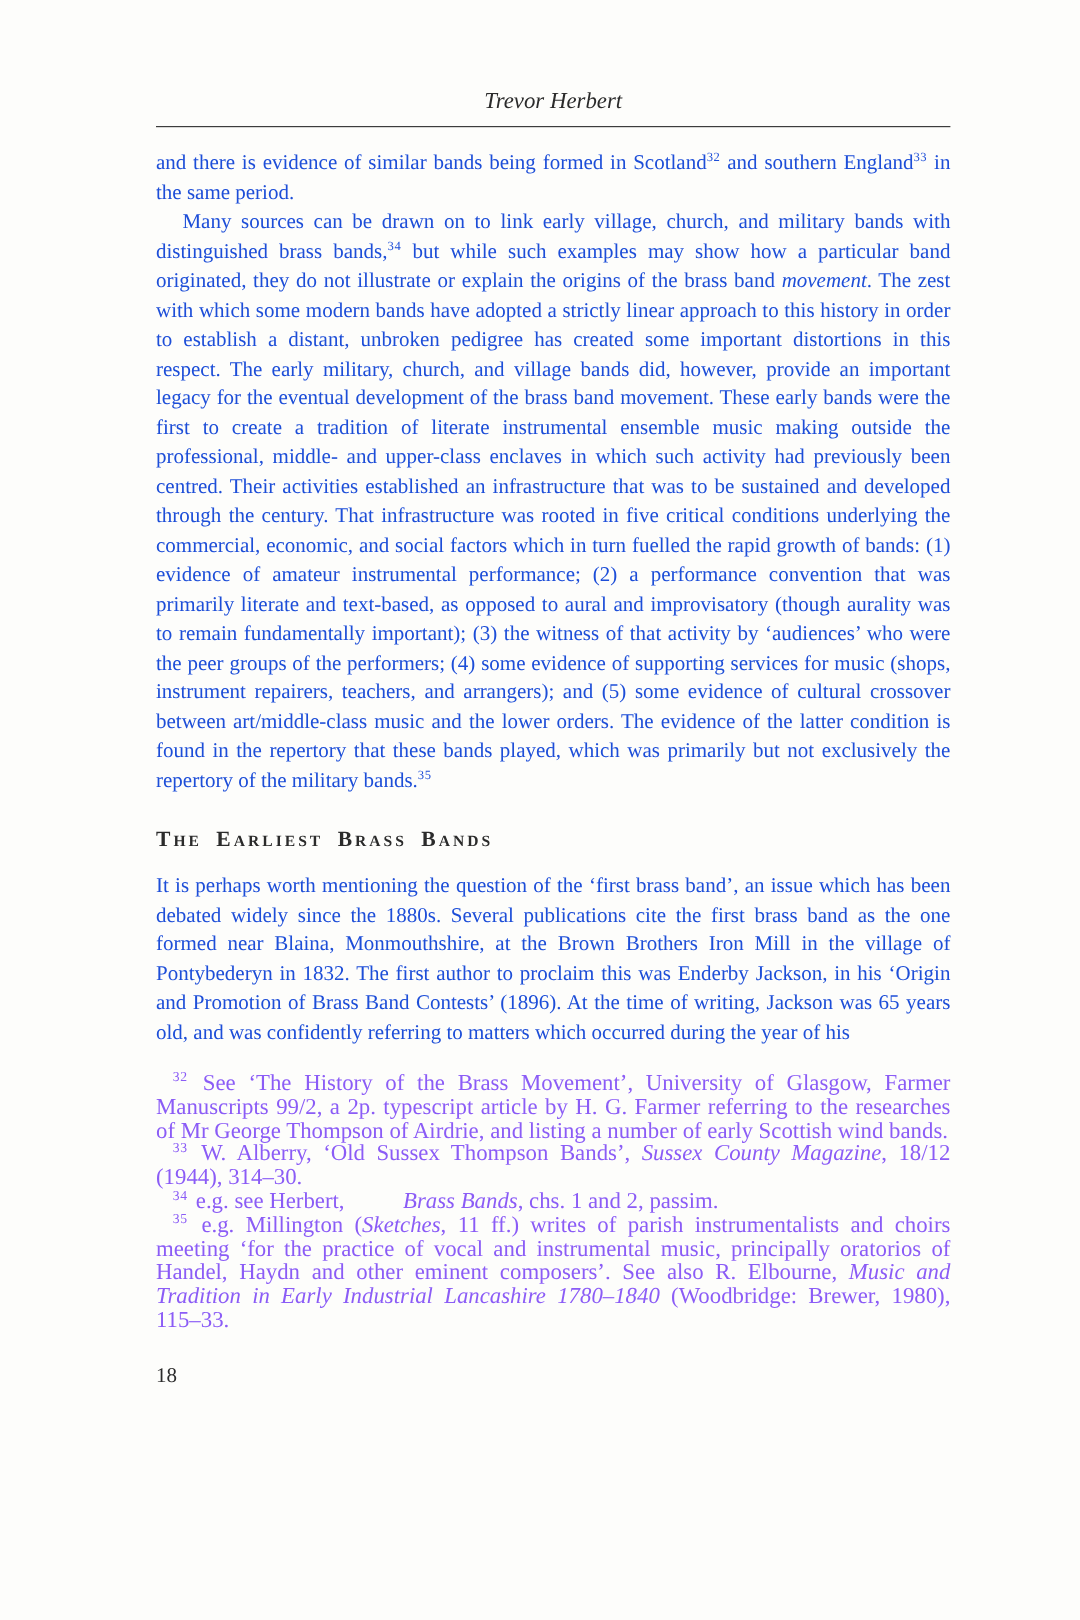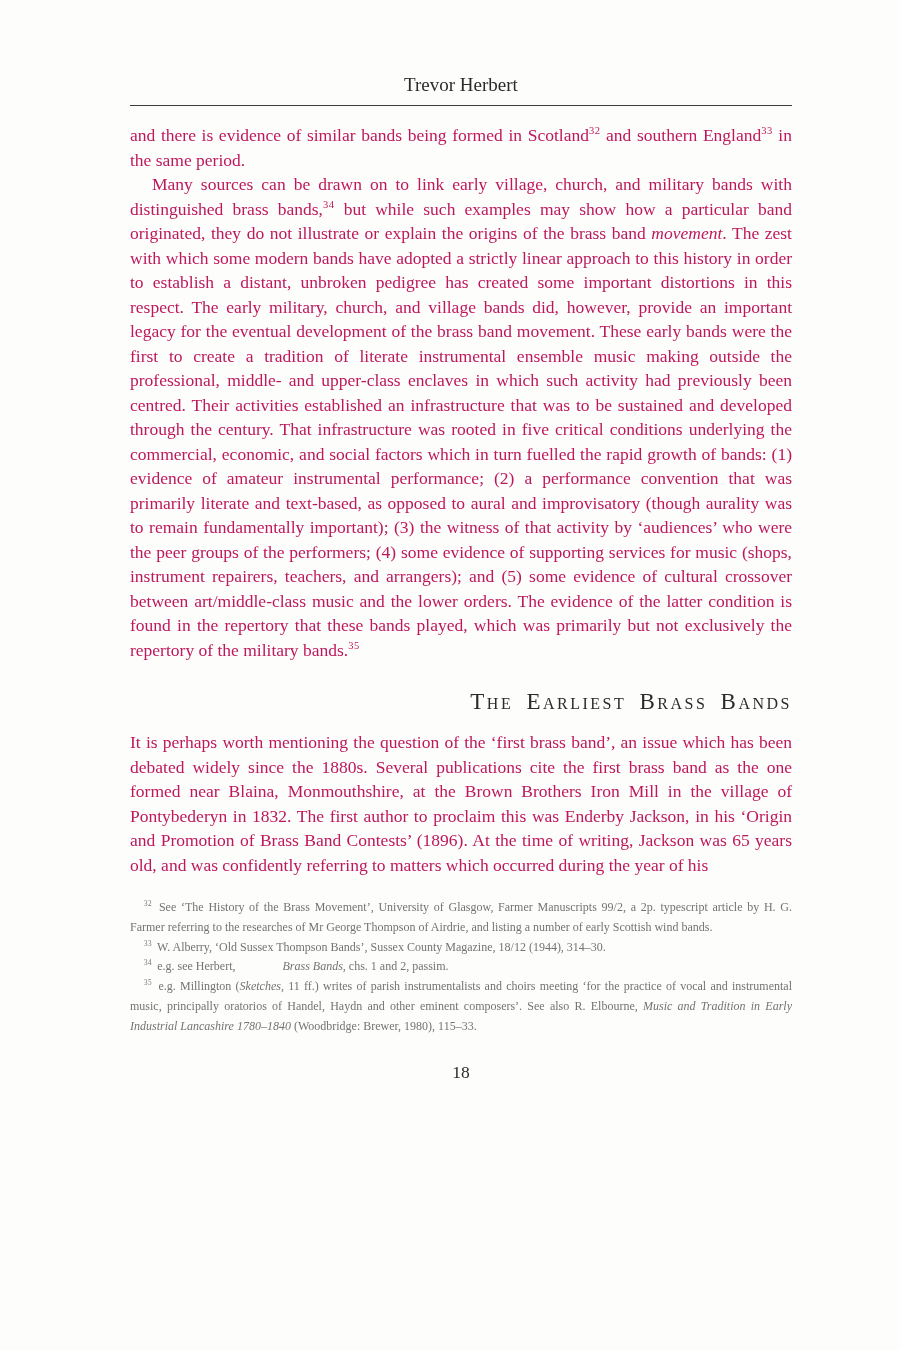--- a/index.html
+++ b/index.html
@@ -15,71 +15,72 @@
   }
   .content {
     position: absolute;
     left: 130px;
     top: 0;
     width: 662px;
   }
   .running-header {
     padding-top: 74px;
     text-align: center;
+    font-style: italic;
     font-size: 19px;
     line-height: 22px;
     color: #2b2b2b;
   }
   .header-rule {
     margin-top: 9px;
     border: 0;
     border-top: 1.4px solid #3c3c3c;
     height: 0;
   }
   .body-text { margin-top: 17px; }
   .para {
     font-size: 17.5px;
     line-height: 24.5px;
     text-align: justify;
     hyphens: auto;
     -webkit-hyphens: auto;
-    color: #be185d;
+    color: #1d4ed8;
   }
   .para.indent { text-indent: 22px; }
   sup {
     font-size: 0.60em;
     vertical-align: super;
     line-height: 0;
     letter-spacing: 0.5px;
   }
   .section-heading {
     margin-top: 27px;
     margin-bottom: 15px;
-    text-align: right;
-    font-weight: normal;
+    text-align: left;
+    font-weight: bold;
     font-variant: small-caps;
-    font-size: 23px;
+    font-size: 18px;
     letter-spacing: 2.5px;
     word-spacing: 5px;
     color: #2b2b2b;
   }
   .footnotes { margin-top: 21px; }
   .footnote {
-    font-size: 12px;
+    font-size: 19px;
     line-height: 19.8px;
     text-align: justify;
     text-indent: 14px;
     hyphens: auto;
     -webkit-hyphens: auto;
-    color: #737373;
+    color: #8b5cf6;
   }
   .footnote sup { margin-right: 2px; }
   .page-number {
     margin-top: 25px;
-    text-align: center;
+    text-align: left;
     font-size: 17.5px;
     color: #2b2b2b;
   }
 </style>
 </head>
 <body>
 
 <div class="page">
   <div class="content">
 
@@ -93,21 +94,21 @@
       </div>
 
     <h2 class="section-heading">The Earliest Brass Bands</h2>
 
     <div class="body-text" id="section-paragraphs" style="margin-top:0;">
         <p class="para"><span>It is perhaps worth mentioning the question of the ‘first brass band’, an issue which has been debated widely since the 1880s. Several publications cite the first brass band as the one formed near Blaina, Monmouthshire, at the Brown Brothers Iron Mill in the village of Pontybederyn in 1832. The first author to proclaim this was Enderby Jackson, in his ‘Origin and Promotion of Brass Band Contests’ (1896). At the time of writing, Jackson was 65 years old, and was confidently referring to matters which occurred during the year of his</span></p>
       </div>
 
     <div class="footnotes" id="footnotes">
         <p class="footnote"><sup>32</sup> <span>See ‘The History of the Brass Movement’, University of Glasgow, Farmer Manuscripts 99/2, a 2p. typescript article by H. G. Farmer referring to the researches of Mr George Thompson of Airdrie, and listing a number of early Scottish wind bands.</span></p>
-        <p class="footnote"><sup>33</sup> <span>W. Alberry, ‘Old Sussex Thompson Bands’, </span><span style="">Sussex County Magazine</span><span>, 18/12 (1944), 314–30.</span></p>
+        <p class="footnote"><sup>33</sup> <span>W. Alberry, ‘Old Sussex Thompson Bands’, </span><span style="font-style: italic;">Sussex County Magazine</span><span>, 18/12 (1944), 314–30.</span></p>
         <p class="footnote"><sup>34</sup> <span>e.g. see Herbert, </span><span style="font-style: italic; margin-left: 44px;">Brass Bands</span><span>, chs. 1 and 2, </span><span style="">passim</span><span>.</span></p>
         <p class="footnote"><sup>35</sup> <span>e.g. Millington (</span><span style="font-style: italic;">Sketches</span><span>, 11 ff.) writes of parish instrumentalists and choirs meeting ‘for the practice of vocal and instrumental music, principally oratorios of Handel, Haydn and other eminent composers’. See also R. Elbourne, </span><span style="font-style: italic;">Music and Tradition in Early Industrial Lancashire 1780–1840</span><span> (Woodbridge: Brewer, 1980), 115–33.</span></p>
       </div>
 
     <div class="page-number">18</div>
 
   </div>
 </div>
 
 </body></html>

